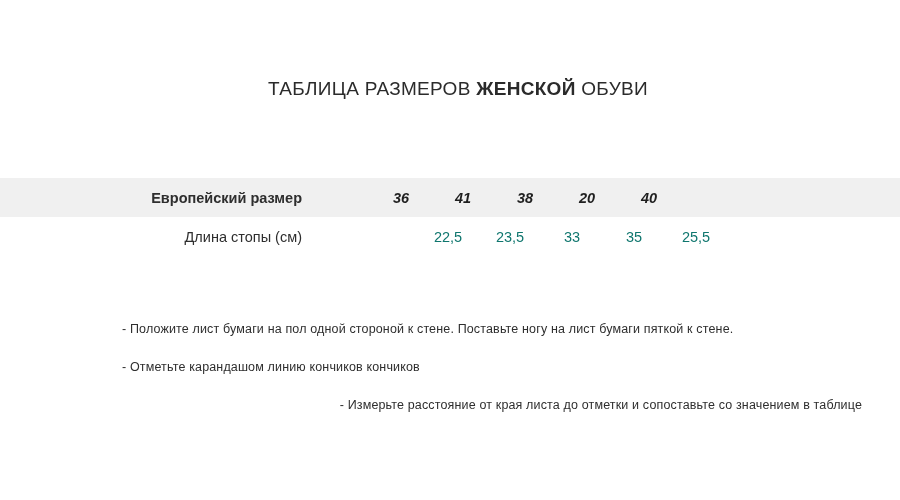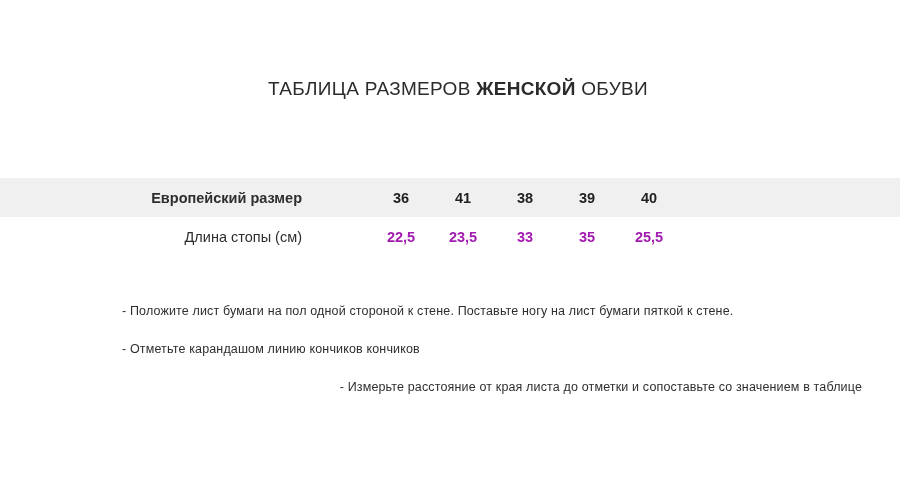--- a/index.html
+++ b/index.html
@@ -44,50 +44,51 @@
     display: flex;
     align-items: center;
     height: 39px;
     box-sizing: border-box;
   }
   .row.header {
     background: #f0f0f0;
   }
   .row.values {
     background: #ffffff;
+    gap: 47px;
   }
   .row-label {
     width: 370px;
     text-align: right;
     padding-right: 68px;
     box-sizing: border-box;
     font-size: 14.5px;
     color: #2e2e2e;
   }
   .row.header .row-label {
     font-weight: 700;
   }
   .cells {
     display: flex;
     flex: 1;
   }
   .cell {
     width: 62px;
     text-align: center;
     font-size: 14.5px;
-    color: #a21caf;
-    font-weight: bold;
+    color: #0f766e;
   }
   .row.header .cell {
     font-weight: 700;
     color: #1f1f1f;
+    font-style: italic;
   }
   .notes {
     position: absolute;
-    top: 304px;
+    top: 322px;
     left: 122px;
     width: 740px;
   }
   .note {
     font-size: 12.5px;
     color: #2e2e2e;
     margin-bottom: 24px;
     letter-spacing: 0.15px;
     white-space: nowrap;
   }
@@ -104,21 +105,21 @@
   <div class="title"><span>ТАБЛИЦА РАЗМЕРОВ </span><span class="bold">ЖЕНСКОЙ</span><span> ОБУВИ</span></div>
 
   <div class="table">
 
     <div class="row header">
       <div class="row-label">Европейский размер</div>
       <div class="cells">
         <div class="cell">36</div>
         <div class="cell">41</div>
         <div class="cell">38</div>
-        <div class="cell">39</div>
+        <div class="cell">20</div>
         <div class="cell">40</div>
       </div>
     </div>
 
     <div class="row values">
       <div class="row-label">Длина стопы (см)</div>
       <div class="cells">
         <div class="cell">22,5</div>
         <div class="cell">23,5</div>
         <div class="cell">33</div>

